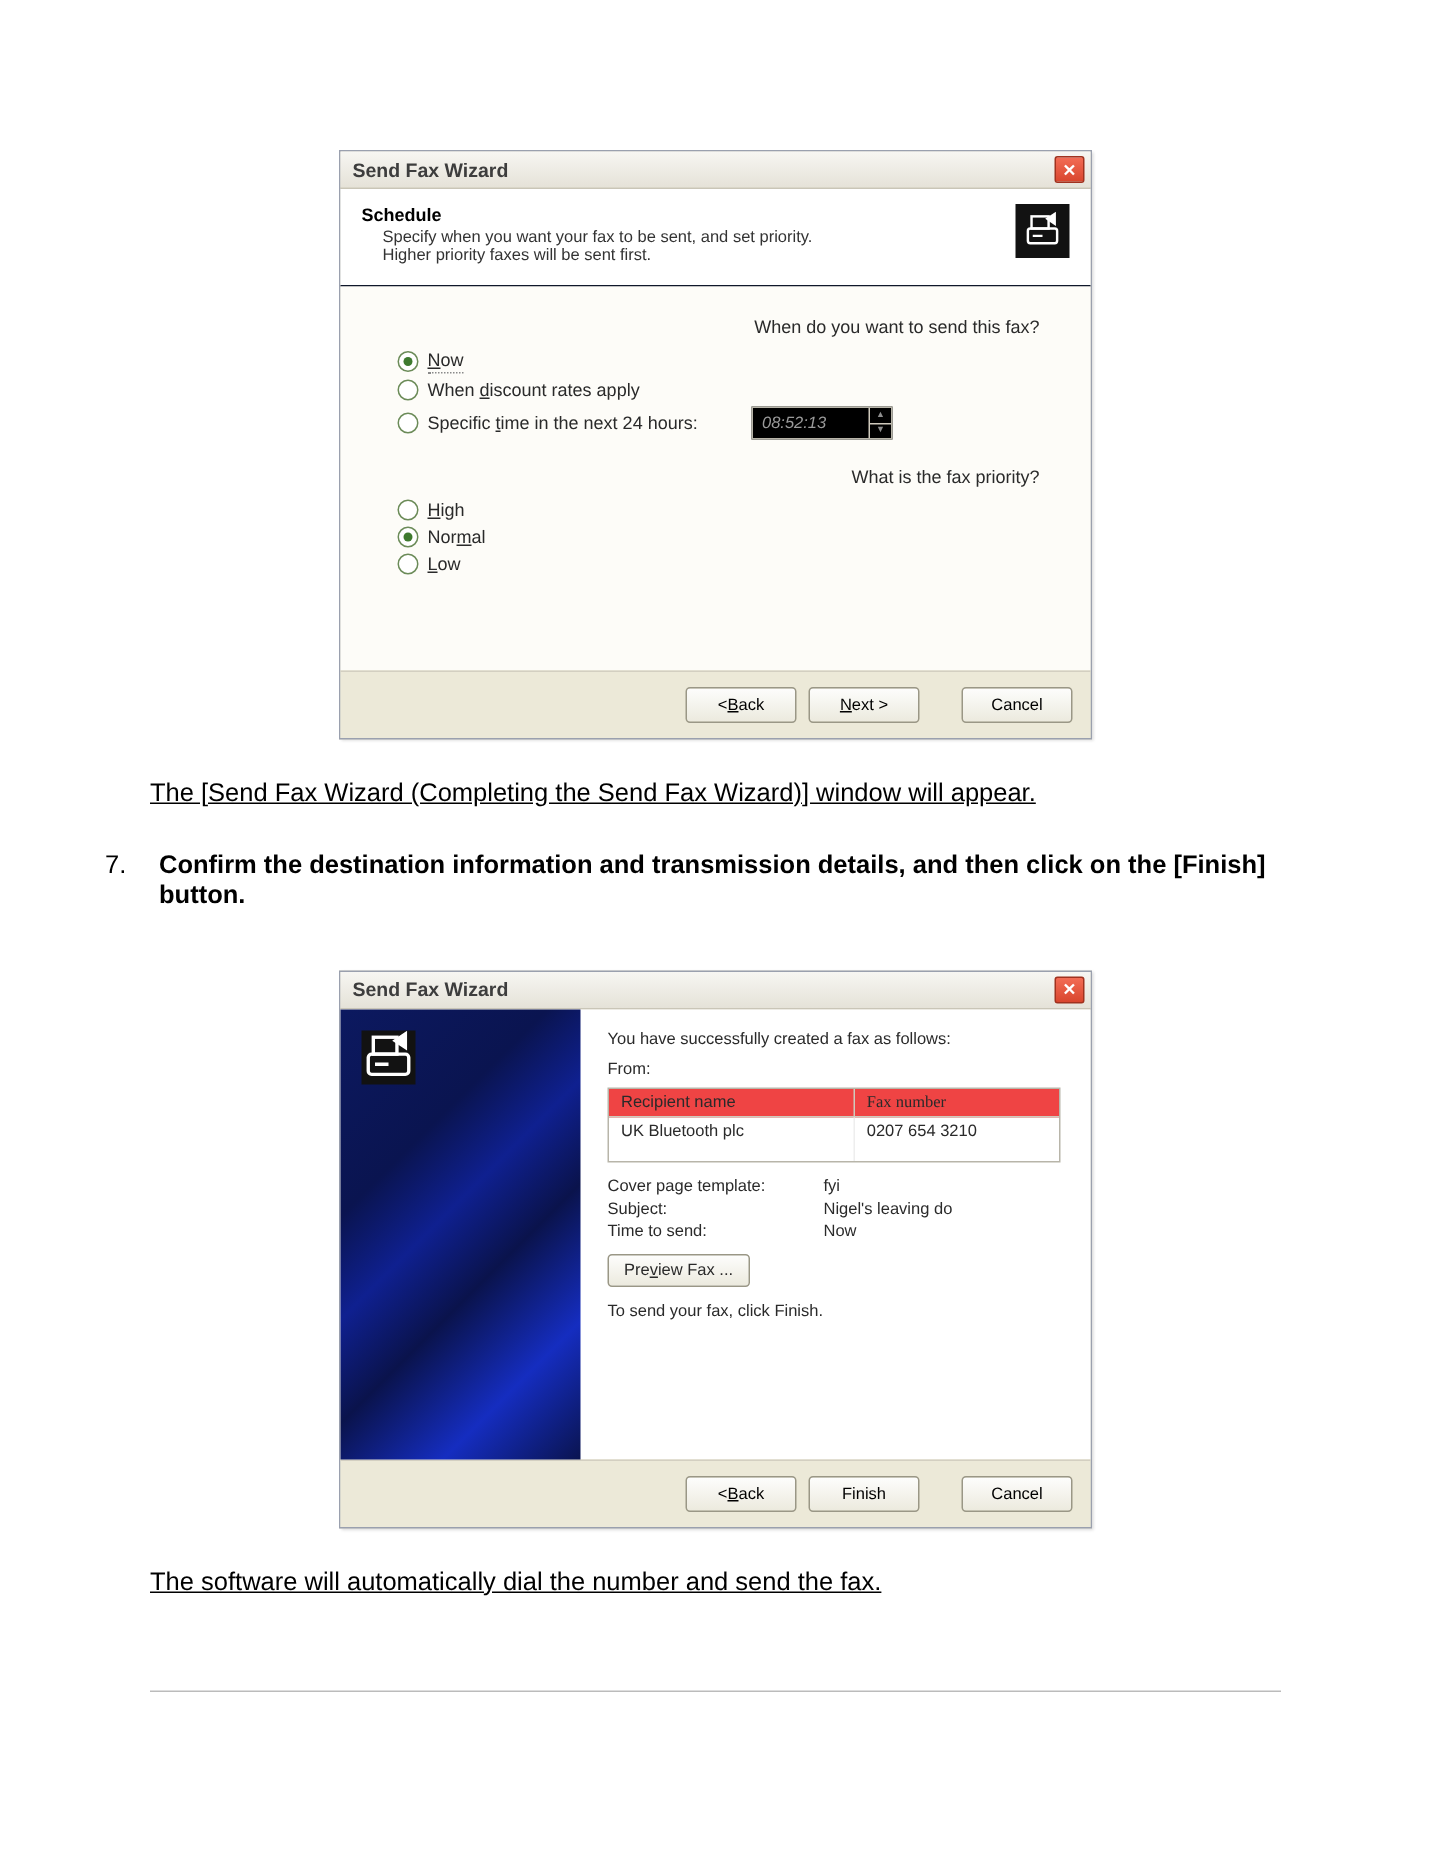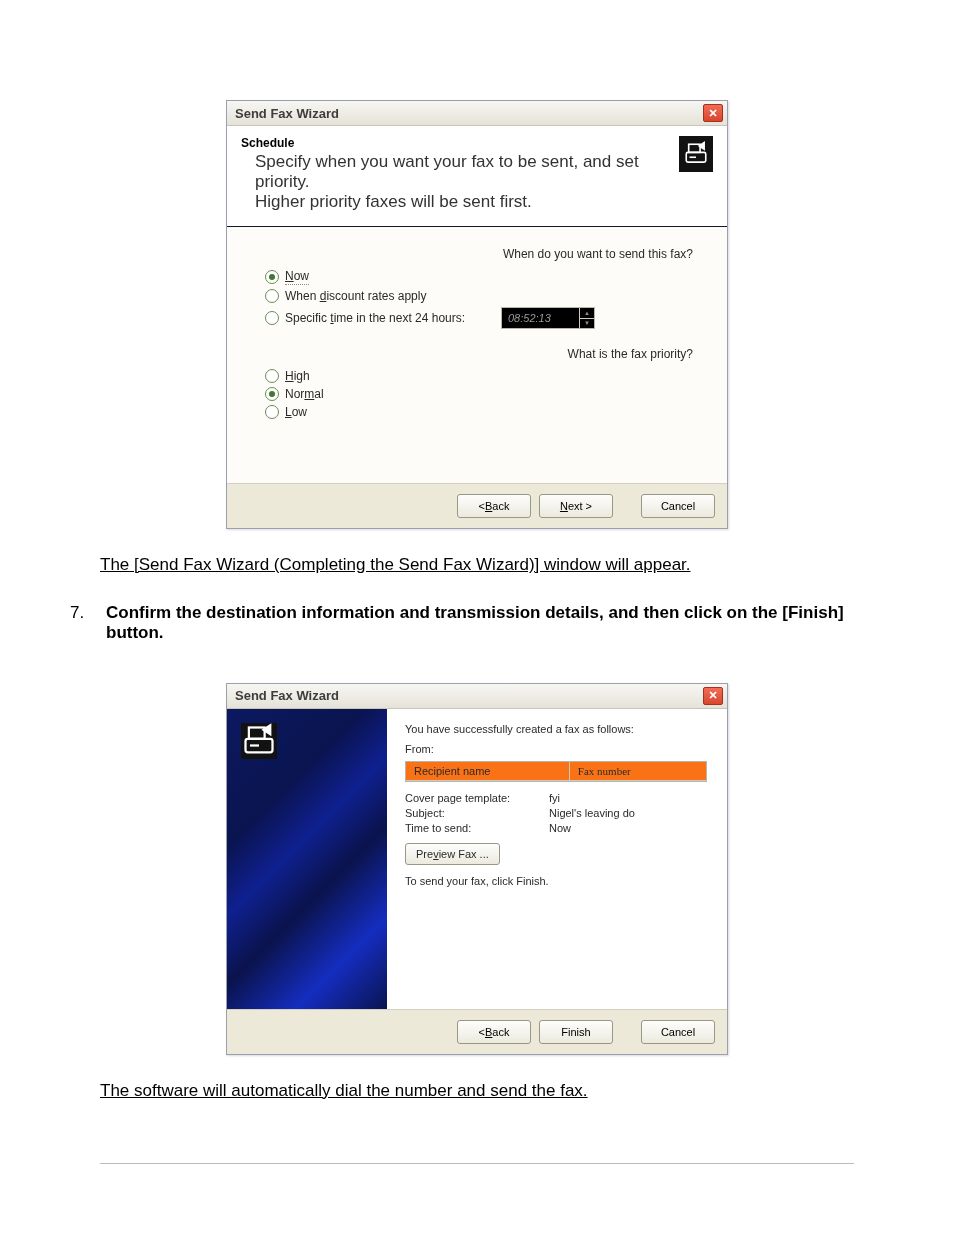--- a/index.html
+++ b/index.html
@@ -56,21 +56,21 @@
     border-bottom: 1px solid #0f172a;
   }
   .header-txt {
     font-size: 12px;
   }
   .header-title {
     font-weight: bold;
     margin-bottom: 2px;
   }
   .header-sub {
-    font-size: 17px;
+    font-size: 11px;
     color: #333;
     margin-left: 14px;
   }
   .header-icon, .side-icon-small {
     width: 36px;
     height: 36px;
     background: #121212;
     display: flex;
     align-items: center;
     justify-content: center;
@@ -214,21 +214,21 @@
   .tbl {
     border: 1px solid #b8b5a9;
     margin: 6px 0 10px 0;
     font-size: 11px;
   }
   .tbl-head, .tbl-row {
     display: flex;
   }
   .tbl-head > div {
     padding: 3px 8px;
-    background: #f97316;
+    background: #ef4444;
     border-right: 1px solid #cfcabd;
     border-bottom: 1px solid #cfcabd;
   }
   .tbl-head > div:last-child { border-right: none; font-family: Liberation Serif, serif; }
   .tbl-row > div {
     padding: 3px 8px 14px 8px;
     border-right: 1px solid #eee;
   }
   .tbl-row > div:last-child { border-right: none; }
   .col-name { width: 55%; }
@@ -355,20 +355,24 @@
       </div>
       <div class="content-panel">
         <div>You have successfully created a fax as follows:</div>
         <div style="margin-top:8px">From:</div>
 
         <div class="tbl">
           <div class="tbl-head">
             <div class="col-name">Recipient name</div>
             <div class="col-fax">Fax number</div>
           </div>
+          <div class="tbl-row">
+            <div class="col-name">UK Bluetooth plc</div>
+            <div class="col-fax">0207 654 3210</div>
+          </div>
         </div>
 
         <div class="kv">
           <div class="k">Cover page template:</div>
           <div>fyi</div>
         </div>
         <div class="kv">
           <div class="k">Subject:</div>
           <div>Nigel's leaving do</div>
         </div>

